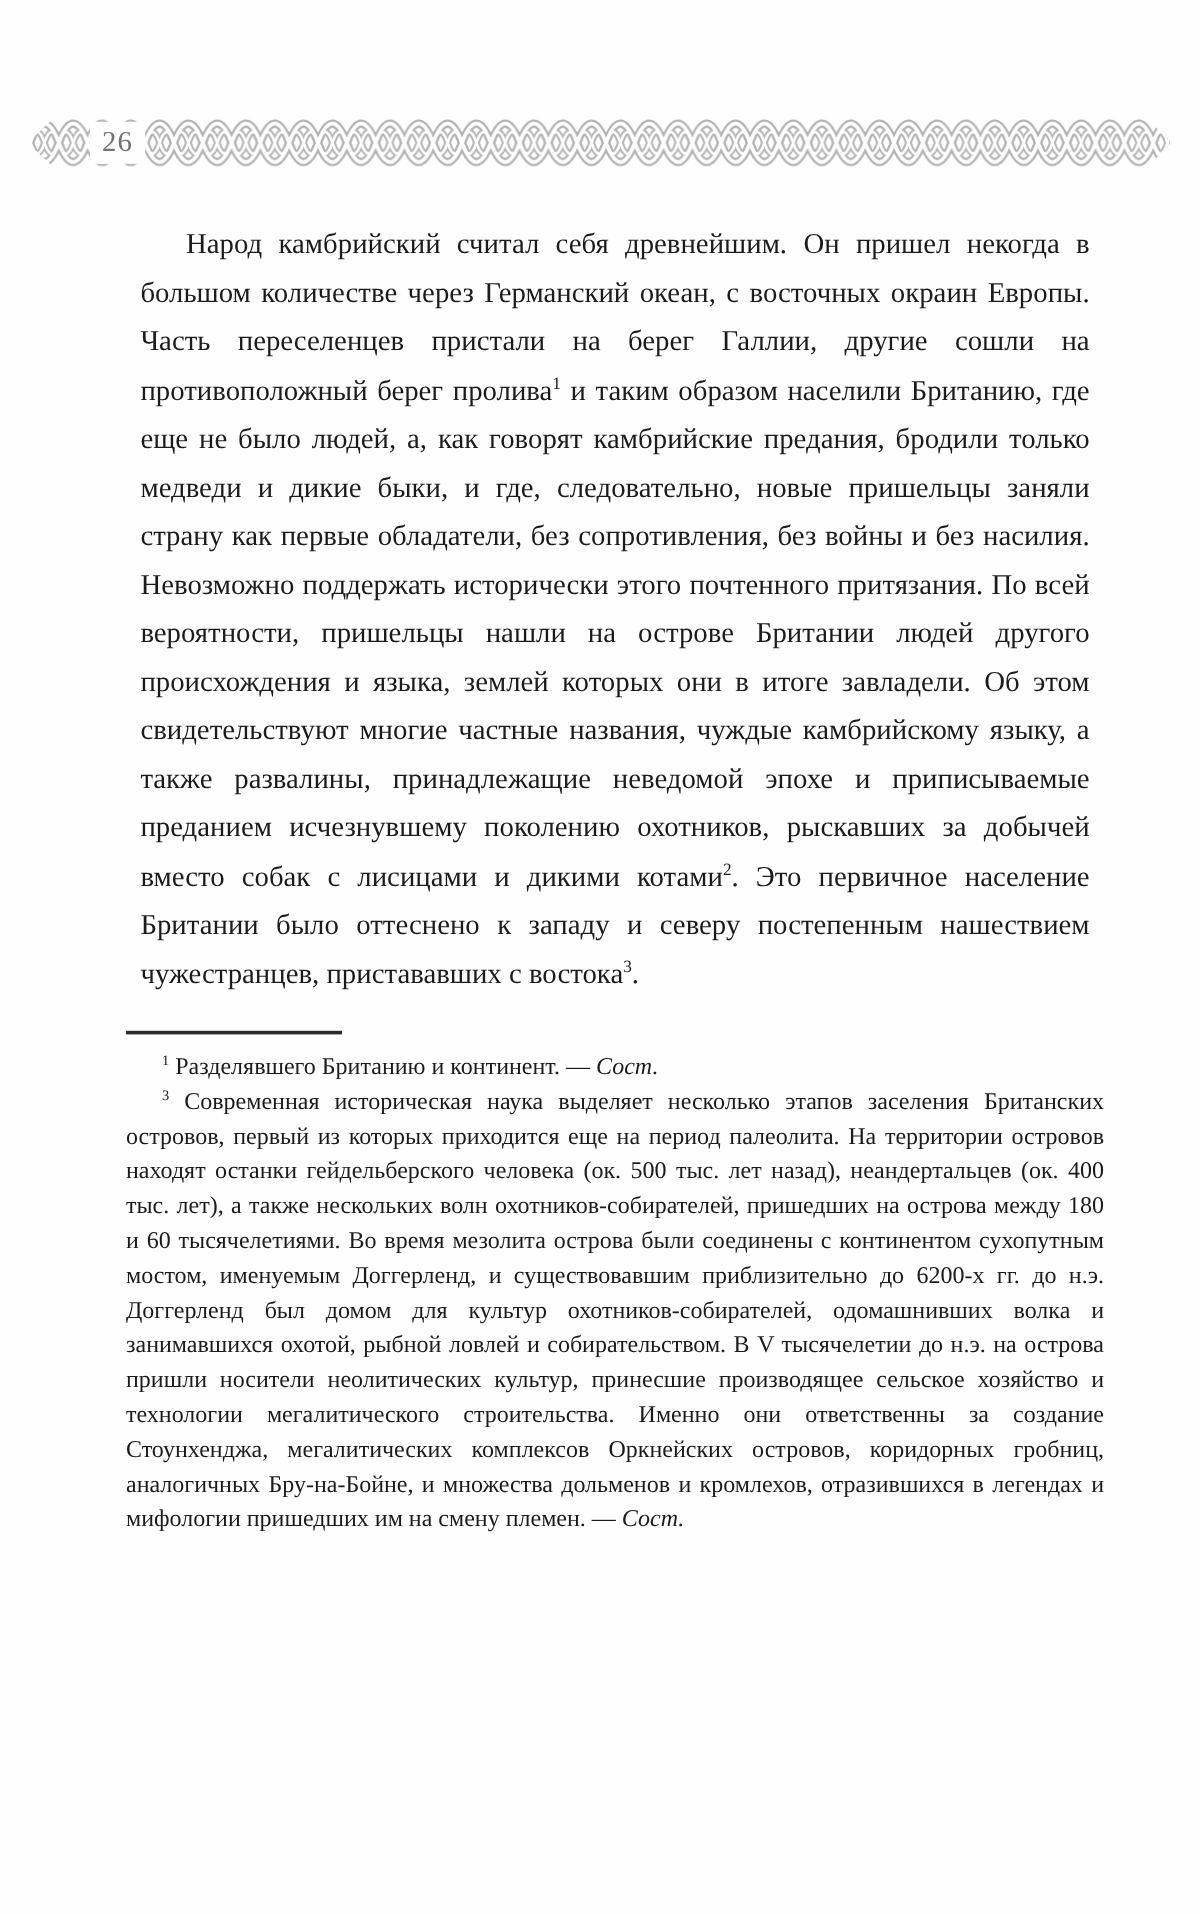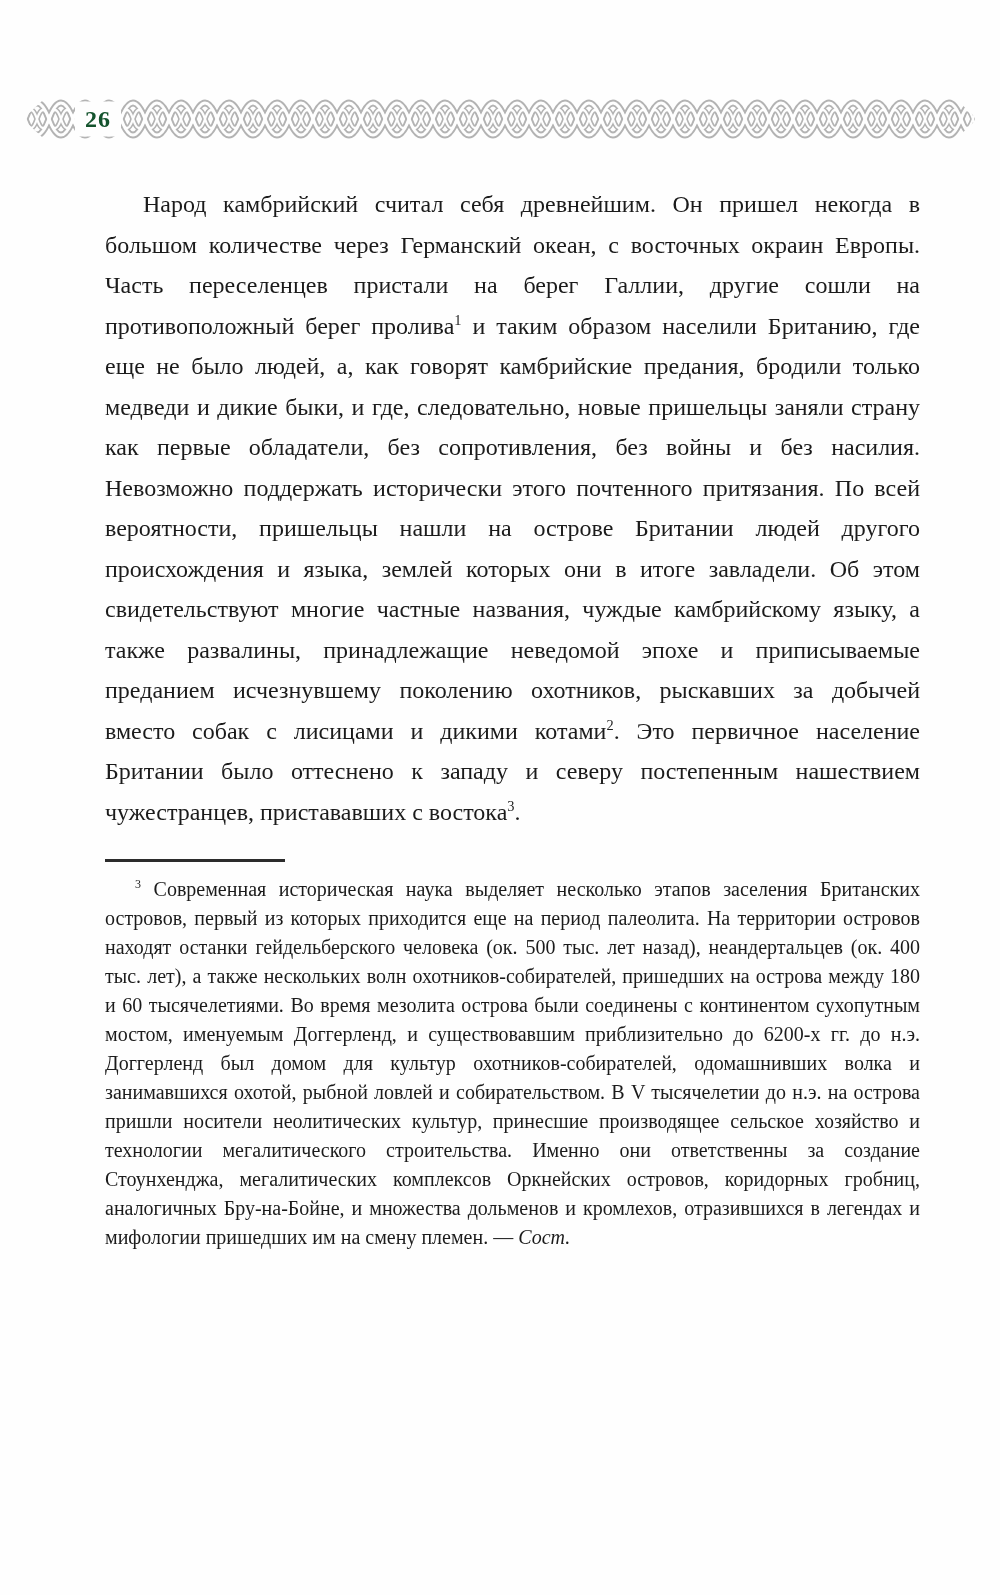--- a/index.html
+++ b/index.html
@@ -26,29 +26,29 @@
     height: 100%;
   }
   .page-number {
     position: absolute;
     left: 50px;
     top: 50%;
     transform: translateY(-50%);
     background: #fefefe;
     padding: 4px 10px;
     font-size: 24px;
-    font-weight: 700;
+    font-weight: 400;
     letter-spacing: 1px;
-    color: #14532d;
+    color: #737373;
   }
 
   
   .text-block { margin: 31px 80px 0 105px; }
   .body-par {
-    margin: 0;
+    margin: 12px;
     font-size: 24px;
     line-height: 40.5px;
     text-align: justify;
     text-indent: 38px;
   }
   sup {
     font-size: 60%;
     line-height: 0;
     vertical-align: super;
   }
@@ -101,16 +101,17 @@
     <div class="page-number">26</div>
   </div>
 
   <div class="text-block">
     <p class="body-par">Народ камбрийский считал себя древнейшим. Он пришел некогда в большом количестве через Германский океан, с восточных окраин Европы. Часть переселенцев пристали на берег Галлии, другие сошли на противоположный берег пролива<sup>1</sup> и таким образом населили Британию, где еще не было людей, а, как говорят камбрийские предания, бродили только медведи и дикие быки, и где, следовательно, новые пришельцы заняли страну как первые обладатели, без сопротивления, без войны и без насилия. Невозможно поддержать исторически этого почтенного притязания. По всей вероятности, пришельцы нашли на острове Британии людей другого происхождения и языка, землей которых они в итоге завладели. Об этом свидетельствуют многие частные названия, чуждые камбрийскому языку, а также развалины, принадлежащие неведомой эпохе и приписываемые преданием исчезнувшему поколению охотников, рыскавших за добычей вместо собак с лисицами и дикими котами<sup>2</sup>. Это первичное население Британии было оттеснено к западу и северу постепенным нашествием чужестранцев, пристававших с востока<sup>3</sup>.</p>
   </div>
 
   <div class="fn-rule"></div>
 
   <div class="footnotes">
+    <p class="footnote"><sup>1</sup> Разделявшего Британию и континент. — <i>Сост.</i></p>
     <p class="footnote"><sup>3</sup> Современная историческая наука выделяет несколько этапов заселения Британских островов, первый из которых приходится еще на период палеолита. На территории островов находят останки гейдельберского человека (ок. 500 тыс. лет назад), неандертальцев (ок. 400 тыс. лет), а также нескольких волн охотников-собирателей, пришедших на острова между 180 и 60 тысячелетиями. Во время мезолита острова были соединены с континентом сухопутным мостом, именуемым Доггерленд, и существовавшим приблизительно до 6200-х гг. до н.э. Доггерленд был домом для культур охотников-собирателей, одомашнивших волка и занимавшихся охотой, рыбной ловлей и собирательством. В V тысячелетии до н.э. на острова пришли носители неолитических культур, принесшие производящее сельское хозяйство и технологии мегалитического строительства. Именно они ответственны за создание Стоунхенджа, мегалитических комплексов Оркнейских островов, коридорных гробниц, аналогичных Бру-на-Бойне, и множества дольменов и кромлехов, отразившихся в легендах и мифологии пришедших им на смену племен. — <i>Сост.</i></p>
   </div>
 
 </div>
 
 </body></html>

